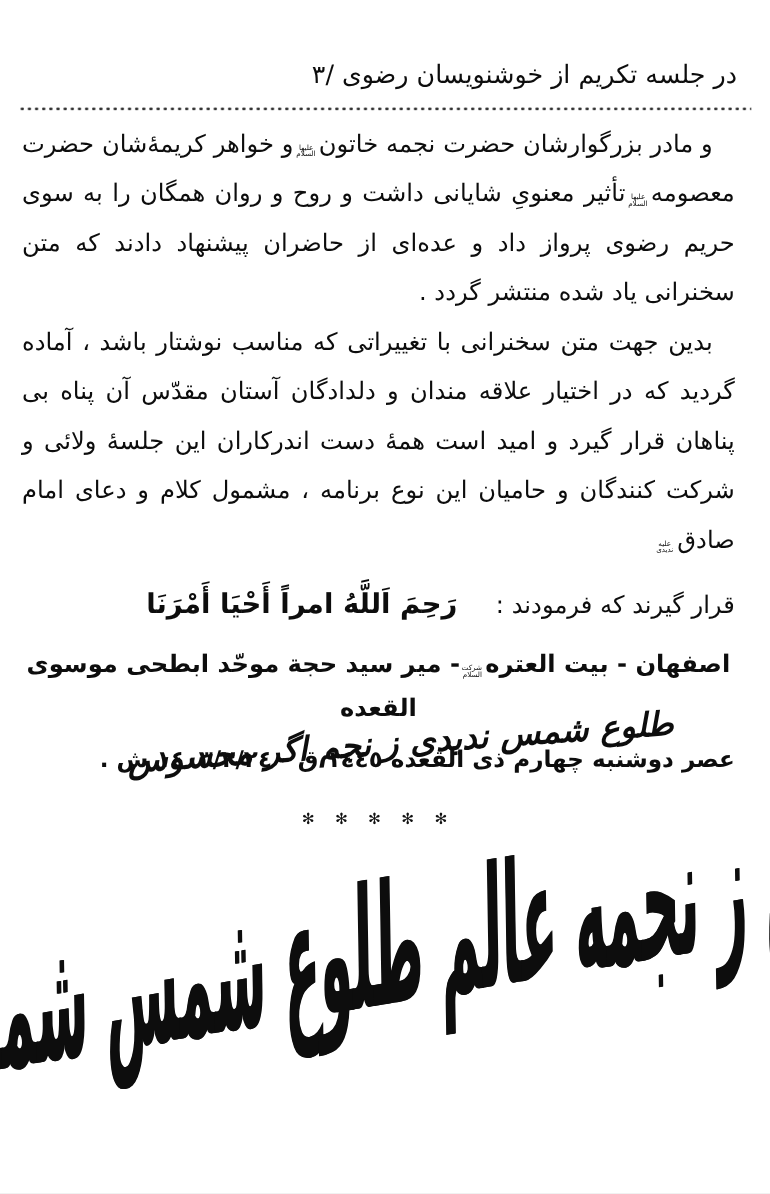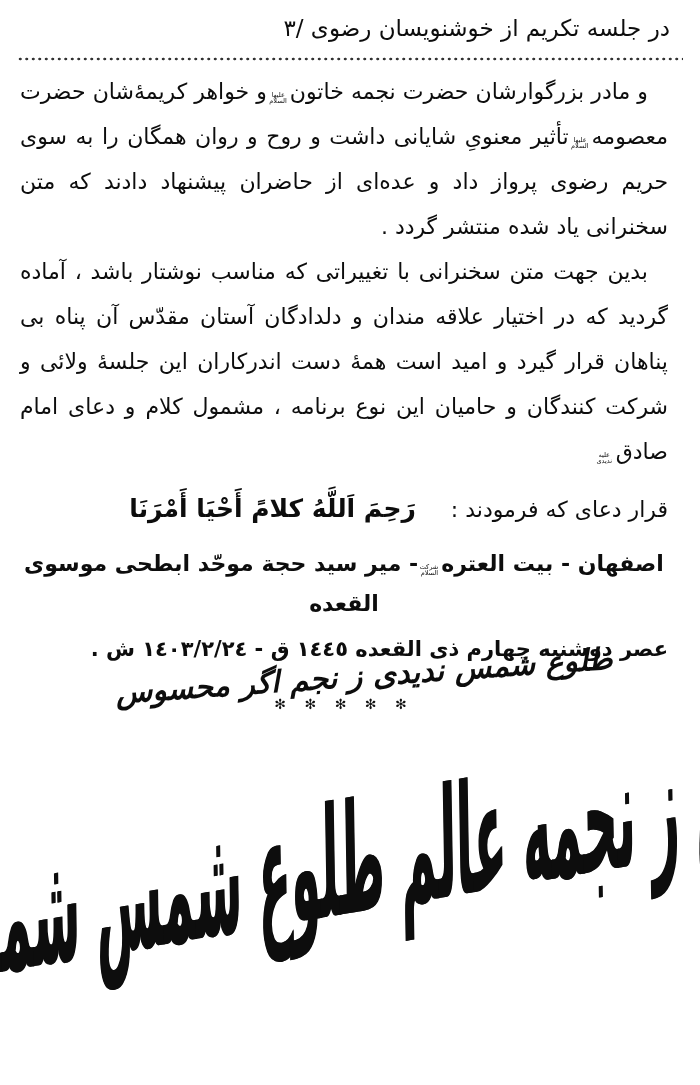--- a/index.html
+++ b/index.html
@@ -1,21 +1,21 @@
 <!DOCTYPE html>
 <html lang="fa"><head>
 <meta charset="utf-8">
 <style>
   html,body{margin:0;padding:0;background:#e8e8e8;}
   .page{
     width:700px;height:1085px;position:relative;overflow:hidden;
     background:#ffffff;color:#0d0d0d;margin:0 auto;
     font-family:"DejaVu Sans",sans-serif;
   }
-  .header{direction:rtl;padding:12px 30px 0 20px;font-size:23px;line-height:32px;}
+  .header{direction:rtl;padding:12px 30px 0 20px;font-size:23px;line-height:32px;margin-top:40px;}
   .dotted{
     margin:13px 17px 0 17px;height:4px;background-repeat:repeat-x;
     background-image:radial-gradient(circle,#333 1.3px,transparent 1.6px);
     background-size:6.5px 4px;
   }
   .body{direction:rtl;text-align:justify;font-size:22px;line-height:45px;padding:8px 32px 0 20px;}
   p.para{margin:0;text-indent:20px;}
   .hon{
     display:inline-block;width:17px;font-size:6.5px;line-height:6px;
     text-align:center;vertical-align:-4px;margin:0 3px;font-weight:normal;
@@ -51,22 +51,22 @@
 
   <div class="dotted"></div>
 
   <div class="body">
 
     <p class="para"><span>و مادر بزرگوارشان حضرت نجمه خاتون</span><span class="hon">علیها السلام</span><span>و خواهر کریمۀشان حضرت معصومه</span><span class="hon">علیها السلام</span><span>تأثیر معنویِ شایانی داشت و روح و روان همگان را به سوی حریم رضوی پرواز داد و عده‌ای از حاضران پیشنهاد دادند که متن سخنرانی یاد شده منتشر گردد .</span></p>
 
     <p class="para"><span>بدین جهت متن سخنرانی با تغییراتی که مناسب نوشتار باشد ، آماده گردید که در اختیار علاقه مندان و دلدادگان آستان مقدّس آن پناه بی پناهان قرار گیرد و امید است همۀ دست اندرکاران این جلسۀ ولائی و شرکت کنندگان و حامیان این نوع برنامه ، مشمول کلام و دعای امام صادق</span><span class="hon">علیه ندیدی</span></p>
 
     <div class="hadith">
-      <span class="hadith-intro">قرار دعای که فرمودند :</span>
-      <span class="hadith-arabic">رَحِمَ اَللَّهُ کلامً أَحْیَا أَمْرَنَا</span>
+      <span class="hadith-intro">قرار گیرند که فرمودند :</span>
+      <span class="hadith-arabic">رَحِمَ اَللَّهُ امراً أَحْیَا أَمْرَنَا</span>
     </div>
 
     <div class="sig1"><span>اصفهان - بیت العتره</span><span class="hon">شرکت السلام</span><span>- میر سید حجة موحّد ابطحی موسوی القعده</span></div>
 
     <div class="sig2">عصر دوشنبه چهارم ذی القعده ١٤٤٥ ق - ١٤٠٣/٢/٢٤ ش .</div>
 
     <div class="stars">✻ ✻ ✻ ✻ ✻</div>
 
   </div>
 

